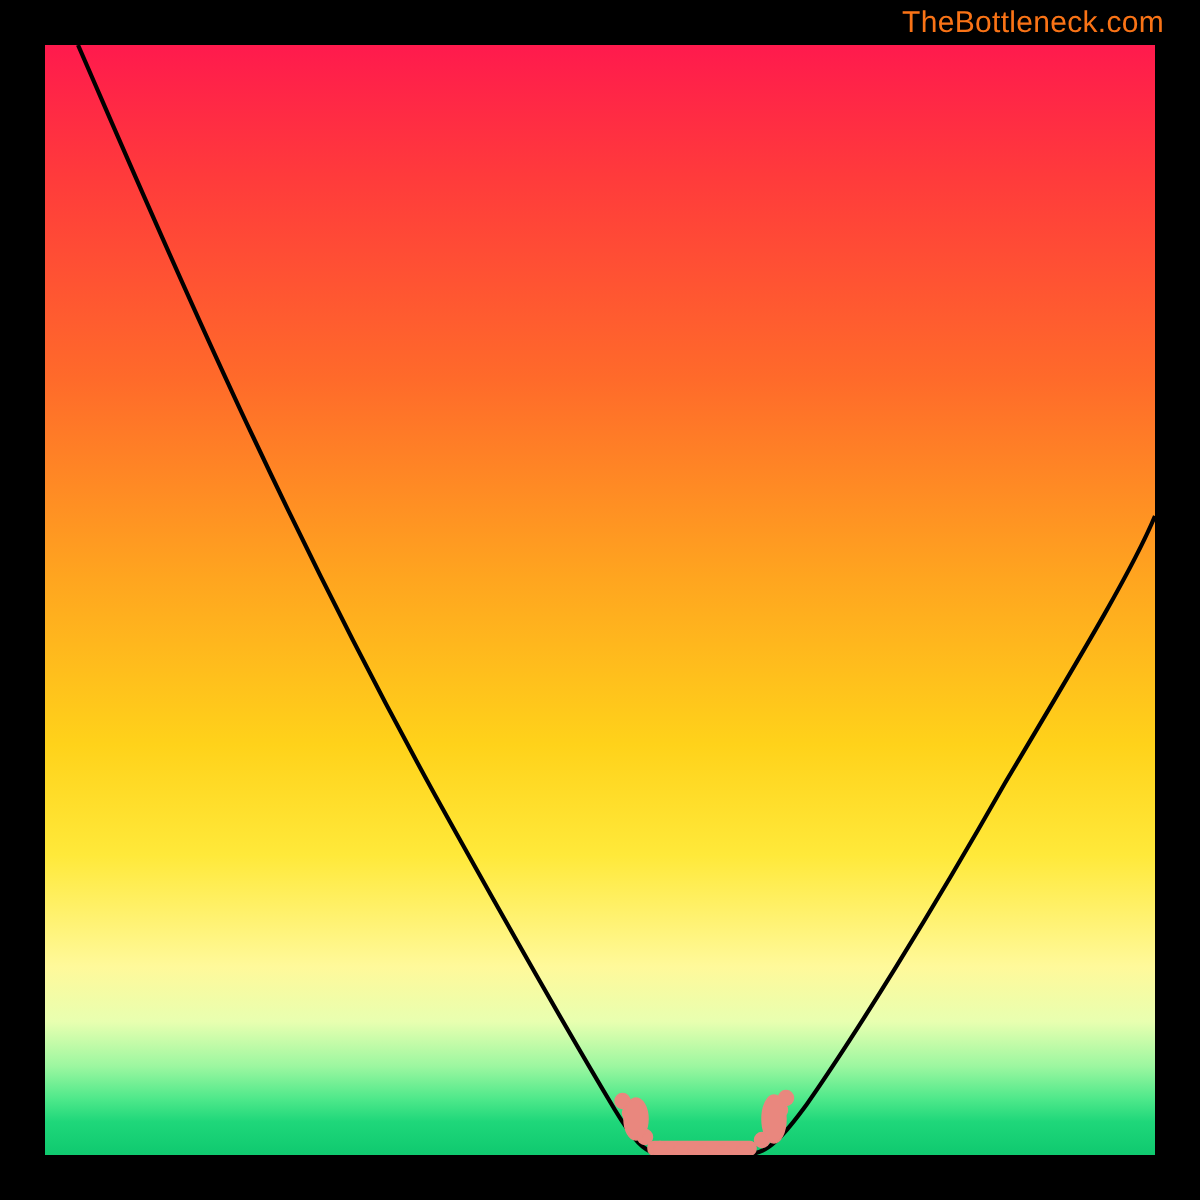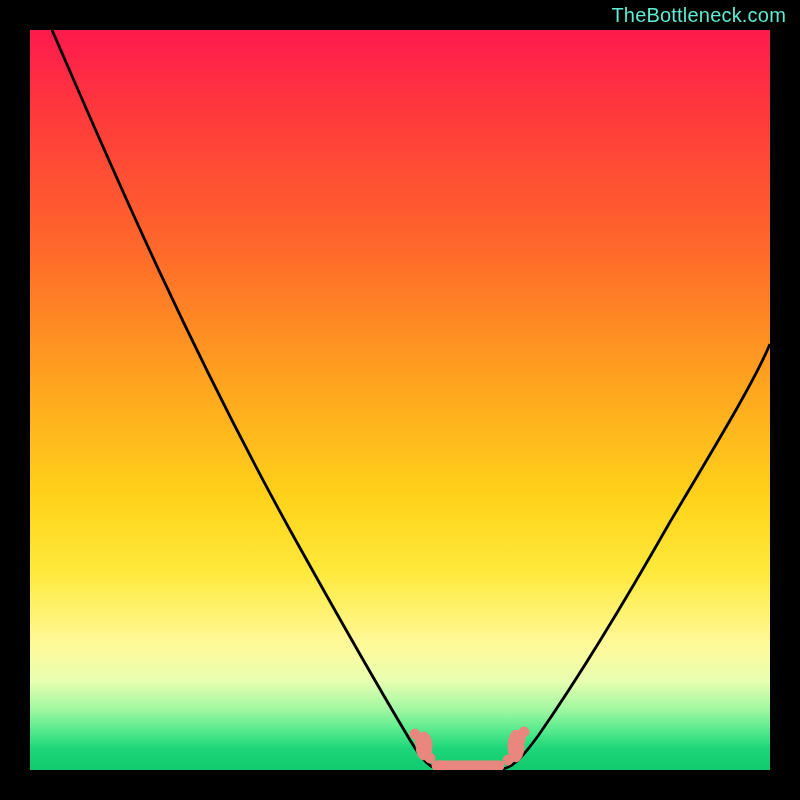--- a/index.html
+++ b/index.html
@@ -36,22 +36,22 @@
       #e8ffb0 88%,
       #9cf7a0 92%,
       #4de88a 95%,
       #1fd77a 97%,
       #0fc96f 100%
     );
   }
   .watermark {
     position: absolute;
     top: 4px;
-    right: 14px;
-    color: #5eead4;
+    right: 24px;
+    color: #f97316;
     font-size: 20px;
     font-weight: 500;
     letter-spacing: 0.2px;
     user-select: none;
   }
   svg.curve {
     position: absolute;
     left: 0;
     top: 0;
     width: 740px;

